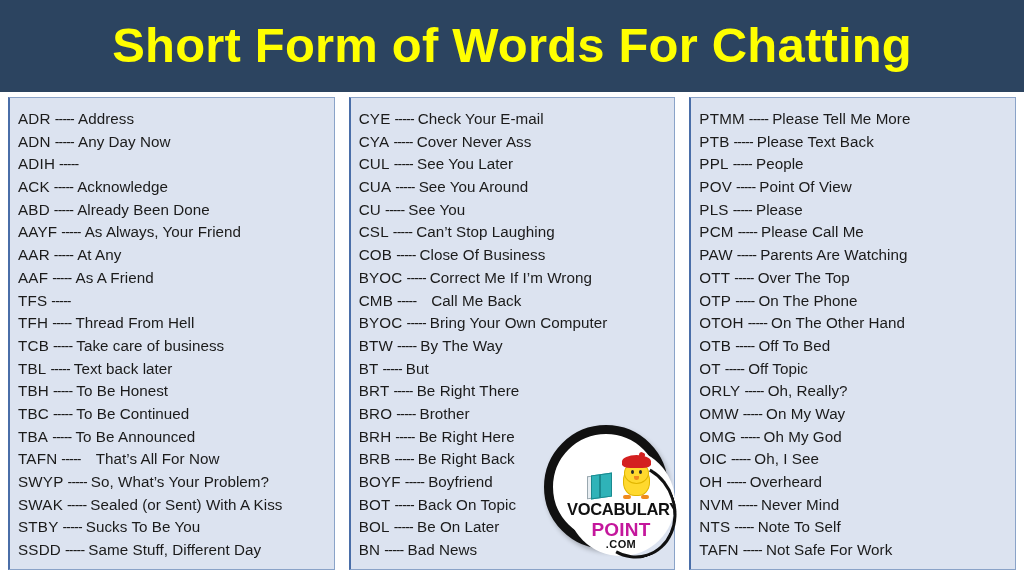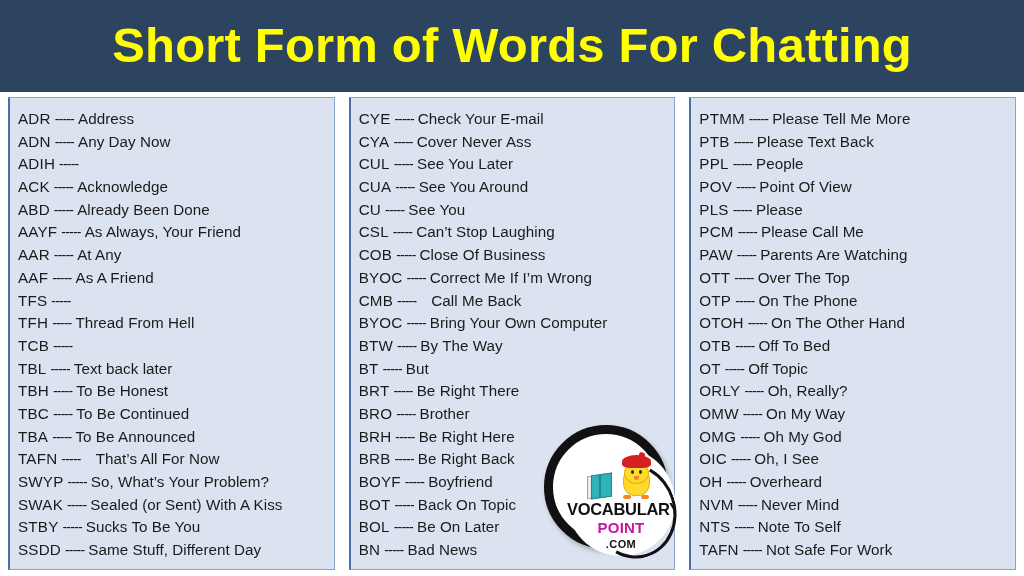--- a/index.html
+++ b/index.html
@@ -145,21 +145,21 @@
     font-family: "Liberation Sans", sans-serif;
   }
   #logo-vocab {
     top: 52px;
     font-size: 16.5px;
     color: #111111;
     letter-spacing: -0.3px;
   }
   #logo-point {
     top: 71px;
-    font-size: 15px;
+    font-size: 19px;
     color: #c4179c;
     letter-spacing: 0.2px;
   }
   #logo-com {
     top: 90px;
     font-size: 11px;
     color: #111111;
     letter-spacing: 0.4px;
   }
   
@@ -334,20 +334,21 @@
           <span class="dashes">-----</span>
         </div>
         <div class="entry">
           <span class="abbr">TFH</span>
           <span class="dashes">-----</span>
           <span class="meaning">Thread From Hell</span>
         </div>
         <div class="entry">
           <span class="abbr">TCB</span>
           <span class="dashes">-----</span>
+          <span class="meaning">Take care of business</span>
         </div>
         <div class="entry">
           <span class="abbr">TBL</span>
           <span class="dashes">-----</span>
           <span class="meaning">Text back later</span>
         </div>
         <div class="entry">
           <span class="abbr">TBH</span>
           <span class="dashes">-----</span>
           <span class="meaning">To Be Honest</span>

